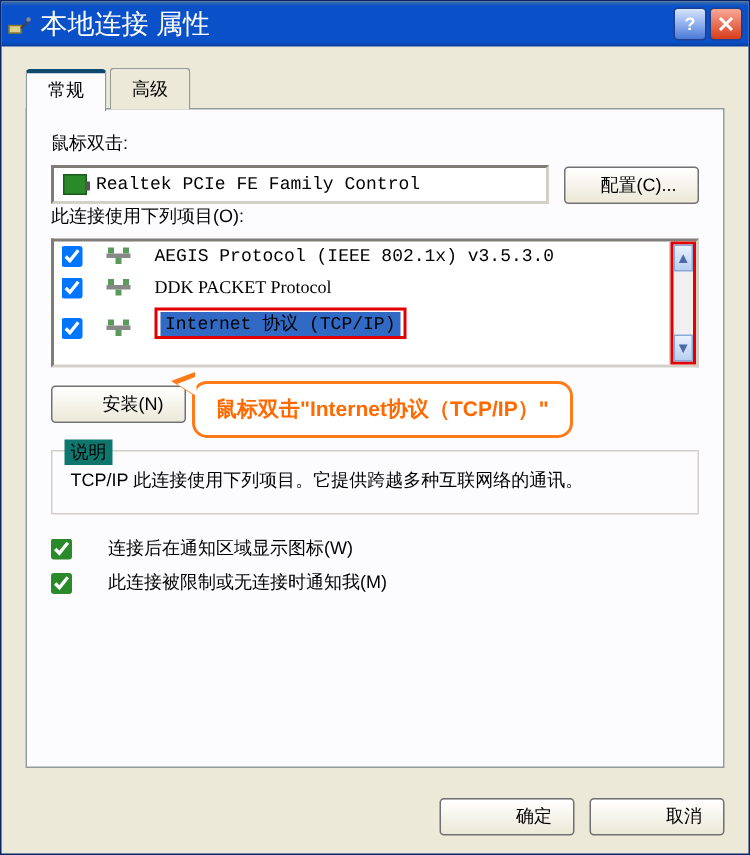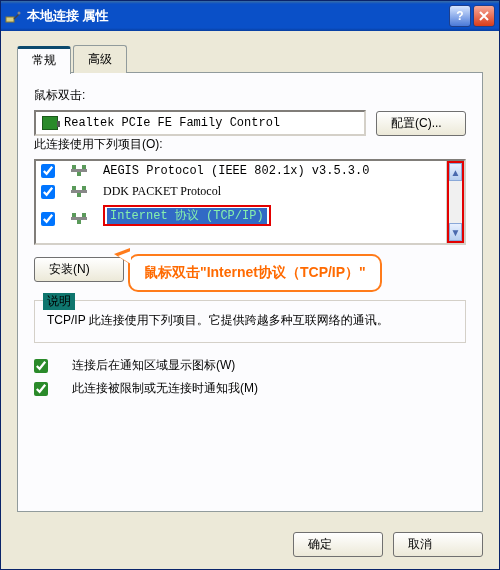--- a/index.html
+++ b/index.html
@@ -1,37 +1,37 @@
 <!DOCTYPE html>
 <html><head>
 <meta charset="utf-8">
 <style>
 *{box-sizing:border-box;margin:0;padding:0;font-family:"Microsoft YaHei","SimSun",Tahoma,sans-serif;font-size:12px}
 body{background:#fff}
 .dialog{width:500px;height:570px;background:#ece9d8;border:1px solid #0a246a;position:relative}
 .titlebar{height:30px;background:linear-gradient(to bottom,#3a6ea5 0%,#0a50c8 10%,#0a50c8 90%,#083d9e 100%);display:flex;align-items:center;padding:0 4px;color:#fff}
 .titlebar-icon{width:16px;height:16px;margin-right:6px;display:flex;align-items:center;justify-content:center}
-.titlebar-text{flex:1;font-weight:bold;font-size:13px}
+.titlebar-text{flex:1;font-weight:normal;font-size:18px}
 .titlebar-btn{width:22px;height:22px;margin-left:2px;background:linear-gradient(to bottom,#d8e6ff,#4a79d8);border:1px solid #1e3f8c;border-radius:3px;display:flex;align-items:center;justify-content:center;color:#fff;font-weight:bold;cursor:pointer}
 .titlebar-btn.close{background:linear-gradient(to bottom,#f8a898,#d83c1a)}
 .content{padding:14px 16px 10px}
 .tabs{display:flex;position:relative;z-index:2}
 .tab{padding:5px 14px;background:#ece9d8;border:1px solid #919b9c;border-bottom:none;margin-right:2px;cursor:pointer;border-radius:3px 3px 0 0}
 .tab.active{background:#fcfcfe;border-top:3px solid #0c4a6e;padding-top:3px;position:relative;top:1px}
 .tab-panel{background:#fcfcfe;border:1px solid #919b9c;padding:14px 16px;min-height:440px;margin-top:-1px}
 .label{margin-bottom:6px}
 .adapter-row{display:flex;gap:10px;align-items:center;}
 .adapter-box{flex:1;background:#fff;border:2px inset #d4d0c8;padding:4px 6px;display:flex;align-items:center;gap:6px;height:26px}
 .nic-icon{width:16px;height:14px;background:#2a8a2a;border:1px solid #1a5a1a;position:relative}
 .nic-icon::after{content:"";position:absolute;right:-3px;top:4px;width:3px;height:6px;background:#555}
-.btn{background:linear-gradient(to bottom,#fff,#ece9d8);border:1px solid #707070;border-radius:3px;padding:3px 14px;cursor:pointer;min-width:90px;text-align:left}
+.btn{background:linear-gradient(to bottom,#fff,#ece9d8);border:1px solid #707070;border-radius:3px;padding:3px 14px;cursor:pointer;min-width:90px;text-align:right}
 .list-box{background:#fff;border:2px inset #d4d0c8;height:86px;position:relative;margin-bottom:12px;display:flex}
 .list-content{flex:1;overflow:hidden}
 .list-item{display:flex;align-items:flex-end;padding:3px 5px;gap:16px}
-.list-item.selected .item-text{background:#316ac5;color:#86efac;padding:1px 3px}
+.list-item.selected .item-text{background:#316ac5;color:#000000;padding:1px 3px}
 .red-highlight{border:2px solid #e30000;padding:0 2px}
 .chk{width:14px;height:14px}
 .proto-icon{width:16px;height:14px;position:relative}
 .proto-icon::before{content:"";position:absolute;left:0;top:5px;width:16px;height:3px;background:#888}
 .proto-icon::after{content:"";position:absolute;left:1px;top:1px;width:4px;height:4px;background:#5a9a5a;box-shadow:10px 0 0 #5a9a5a,5px 7px 0 #5a9a5a}
 .scrollbar{width:18px;background:#f0f0f0;display:flex;flex-direction:column;justify-content:space-between;border-left:1px solid #d4d0c8}
 .scroll-red{border:2px solid #e30000;display:flex;flex-direction:column;justify-content:space-between;height:100%}
 .sb-btn{height:18px;background:linear-gradient(to bottom,#e8f0ff,#b8d0f0);border:1px solid #8aa8d8;display:flex;align-items:center;justify-content:center;cursor:pointer;color:#4a6aae;font-size:10px}
 .btn-row{display:flex;gap:8px;margin-bottom:14px}
 .btn-row .btn{flex:0 0 auto;min-width:90px}

